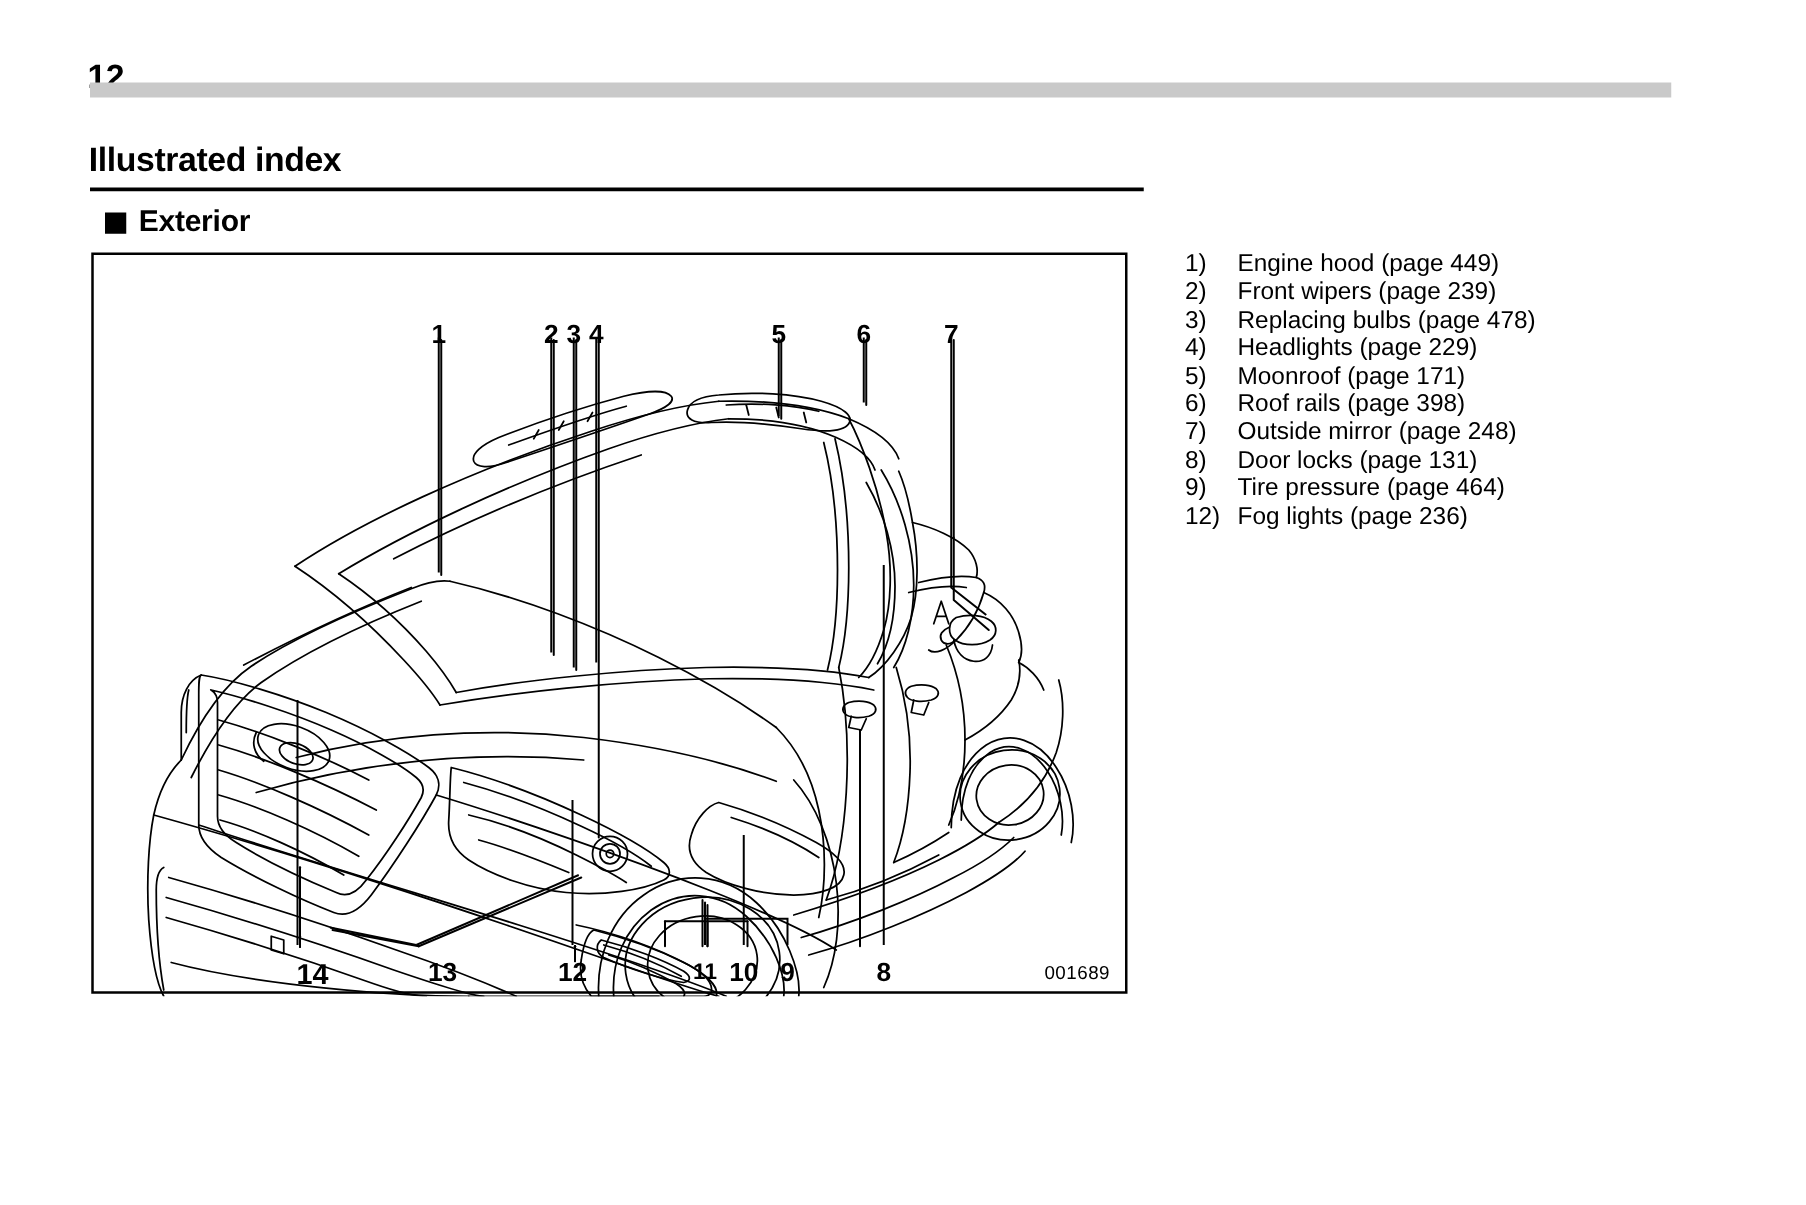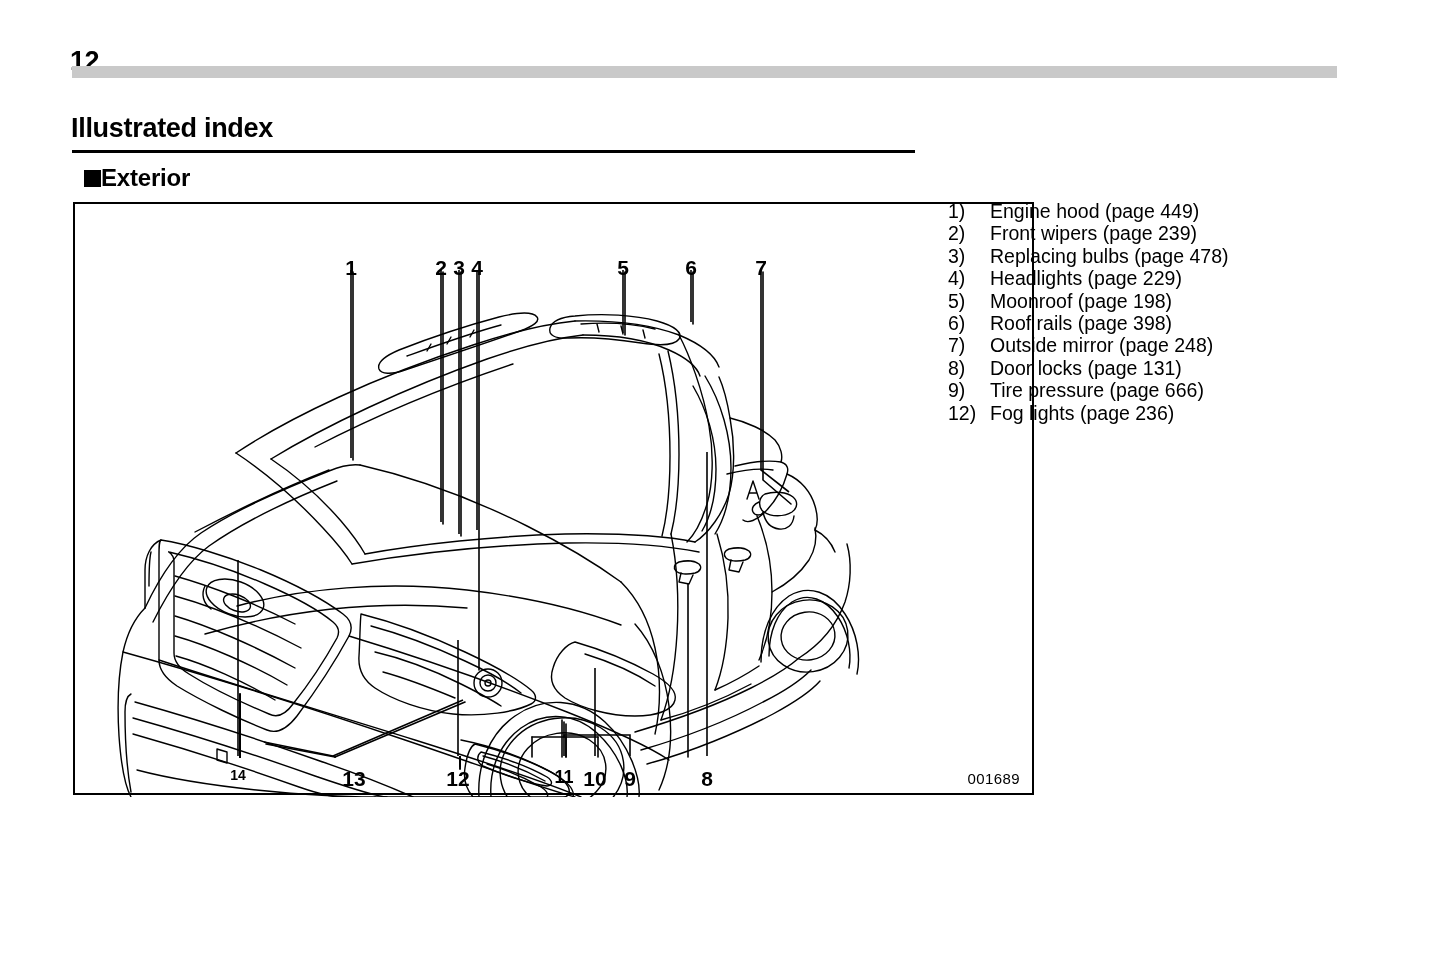--- a/index.html
+++ b/index.html
@@ -54,41 +54,41 @@
     background: #000;
   }
 
   
   #subsection {
     position: absolute;
     left: 84px;
     top: 166px;
     display: flex;
     align-items: center;
-    gap: 0;
+    gap: 10px;
   }
   #subsection .bullet-square {
     width: 17px;
     height: 17px;
     background: #000;
     display: inline-block;
   }
   #subsection .sub-label {
     font-size: 24px;
     font-weight: bold;
     line-height: 1;
     letter-spacing: -0.2px;
   }
 
   
   #figure-box {
     position: absolute;
     left: 73px;
     top: 202px;
-    width: 961px;
+    width: 829px;
     height: 593px;
     border: 2px solid #000;
     box-sizing: border-box;
     background: #fff;
   }
   #figure-svg {
     position: absolute;
     left: 0;
     top: 0;
     width: 829px;
@@ -384,21 +384,21 @@
 </div>
 
 <div id="callout-layer">
     <div style="position: absolute; left: 351px; top: 257px; transform: translateX(-50%); font-size: 21px; font-weight: bold; line-height: 1;">1</div>
     <div style="position: absolute; left: 441px; top: 257px; transform: translateX(-50%); font-size: 21px; font-weight: bold; line-height: 1;">2</div>
     <div style="position: absolute; left: 459px; top: 257px; transform: translateX(-50%); font-size: 21px; font-weight: bold; line-height: 1;">3</div>
     <div style="position: absolute; left: 477px; top: 257px; transform: translateX(-50%); font-size: 21px; font-weight: bold; line-height: 1;">4</div>
     <div style="position: absolute; left: 623px; top: 257px; transform: translateX(-50%); font-size: 21px; font-weight: bold; line-height: 1;">5</div>
     <div style="position: absolute; left: 691px; top: 257px; transform: translateX(-50%); font-size: 21px; font-weight: bold; line-height: 1;">6</div>
     <div style="position: absolute; left: 761px; top: 257px; transform: translateX(-50%); font-size: 21px; font-weight: bold; line-height: 1;">7</div>
-    <div style="position: absolute; left: 238px; top: 768px; transform: translateX(-50%); font-size: 14px; font-weight: bold; line-height: 1;">14</div>
+    <div style="position: absolute; left: 250px; top: 768px; transform: translateX(-50%); font-size: 23px; font-weight: bold; line-height: 1;">14</div>
     <div style="position: absolute; left: 333px; top: 768px; transform: translateX(-50%); font-size: 21px; font-weight: bold; line-height: 1; margin-left: 21px;">13</div>
     <div style="position: absolute; left: 458px; top: 768px; transform: translateX(-50%); font-size: 21px; font-weight: bold; line-height: 1;">12</div>
     <div style="position: absolute; left: 564px; top: 768px; transform: translateX(-50%); font-size: 18px; font-weight: bold; line-height: 1;">11</div>
     <div style="position: absolute; left: 595px; top: 768px; transform: translateX(-50%); font-size: 21px; font-weight: bold; line-height: 1;">10</div>
     <div style="position: absolute; left: 630px; top: 768px; transform: translateX(-50%); font-size: 21px; font-weight: bold; line-height: 1;">9</div>
     <div style="position: absolute; left: 707px; top: 768px; transform: translateX(-50%); font-size: 21px; font-weight: bold; line-height: 1;">8</div>
   </div>
 
 <div id="legend-list">
     <div class="legend-row">
@@ -412,37 +412,37 @@
     <div class="legend-row">
       <span class="legend-num">3)</span>
       <span class="legend-text">Replacing bulbs (page 478)</span>
     </div>
     <div class="legend-row">
       <span class="legend-num">4)</span>
       <span class="legend-text">Headlights (page 229)</span>
     </div>
     <div class="legend-row">
       <span class="legend-num">5)</span>
-      <span class="legend-text">Moonroof (page 198)</span>
+      <span class="legend-text">Moonroof (page 171)</span>
     </div>
     <div class="legend-row">
       <span class="legend-num">6)</span>
       <span class="legend-text">Roof rails (page 398)</span>
     </div>
     <div class="legend-row">
       <span class="legend-num">7)</span>
       <span class="legend-text">Outside mirror (page 248)</span>
     </div>
     <div class="legend-row">
       <span class="legend-num">8)</span>
       <span class="legend-text">Door locks (page 131)</span>
     </div>
     <div class="legend-row">
       <span class="legend-num">9)</span>
-      <span class="legend-text">Tire pressure (page 666)</span>
+      <span class="legend-text">Tire pressure (page 464)</span>
     </div>
     <div class="legend-row">
       <span class="legend-num">12)</span>
       <span class="legend-text">Fog lights (page 236)</span>
     </div>
   </div>
 
 <svg width="1445" height="964" style="position: absolute; left: 0px; top: 0px; pointer-events: none;">
     <line x1="351" y1="270" x2="351" y2="458" stroke="#000" stroke-width="1.6"></line>
     <line x1="441" y1="270" x2="441" y2="522" stroke="#000" stroke-width="1.6"></line>

